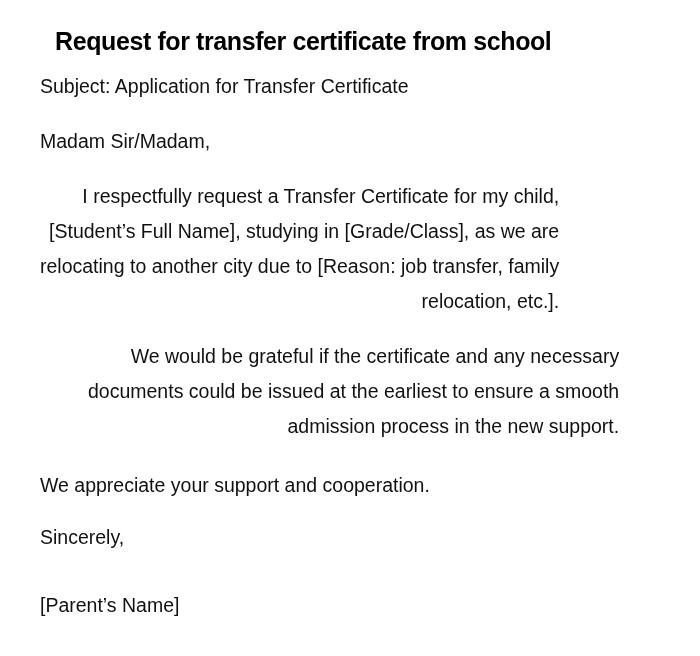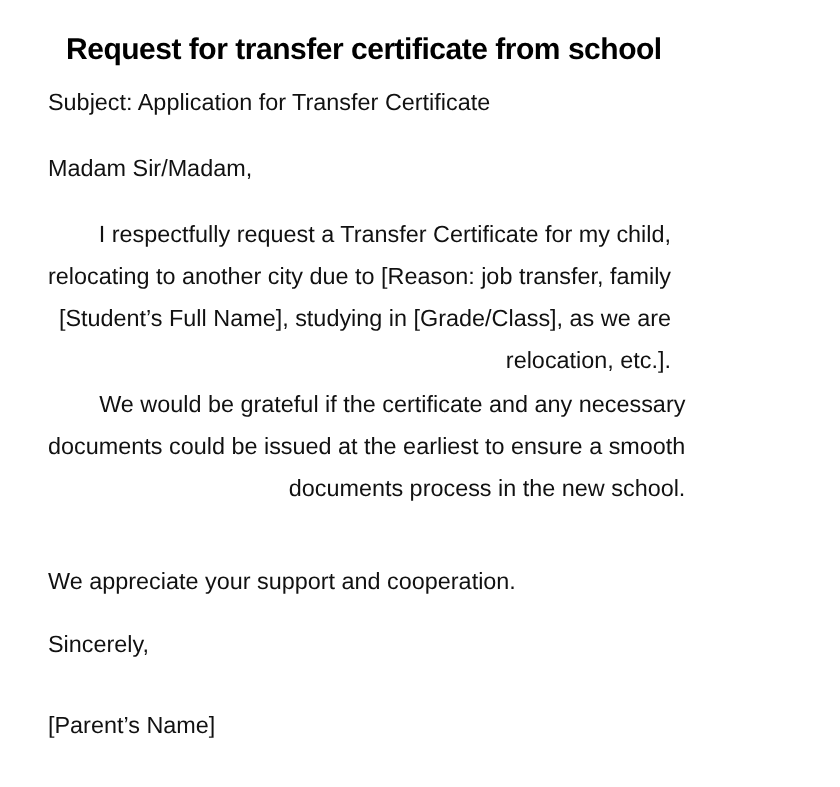--- a/index.html
+++ b/index.html
@@ -48,29 +48,29 @@
 
 <div class="doc">
   <h1 class="title">Request for transfer certificate from school</h1>
 
   <p class="para" style="top:69px;">Subject: Application for Transfer Certificate</p>
 
   <p class="para" style="top:124px;">Madam Sir/Madam,</p>
 
   <p class="para" style="top:179px;">
     <span class="line">I respectfully request a Transfer Certificate for my child,</span>
+    <span class="line">[Student’s Full Name], studying in [Grade/Class], as we are</span>
     <span class="line">relocating to another city due to [Reason: job transfer, family</span>
-    <span class="line">[Student’s Full Name], studying in [Grade/Class], as we are</span>
     <span class="line">relocation, etc.].</span>
   </p>
 
-  <p class="para" style="top:320px;">
+  <p class="para" style="top:339px;margin-left:48px;">
     <span class="line">We would be grateful if the certificate and any necessary</span>
     <span class="line">documents could be issued at the earliest to ensure a smooth</span>
-    <span class="line">documents process in the new school.</span>
+    <span class="line">admission process in the new support.</span>
   </p>
 
   <p class="para" style="top:468px;">
     <span class="line">We appreciate your support and cooperation.</span>
   </p>
 
   <p class="para" style="top:520px;">Sincerely,</p>
 
   <p class="para" style="top:588px;">[Parent’s Name]</p>
 </div>

